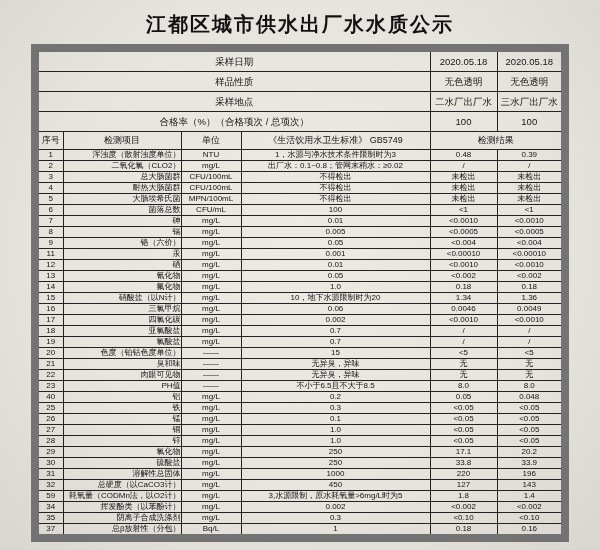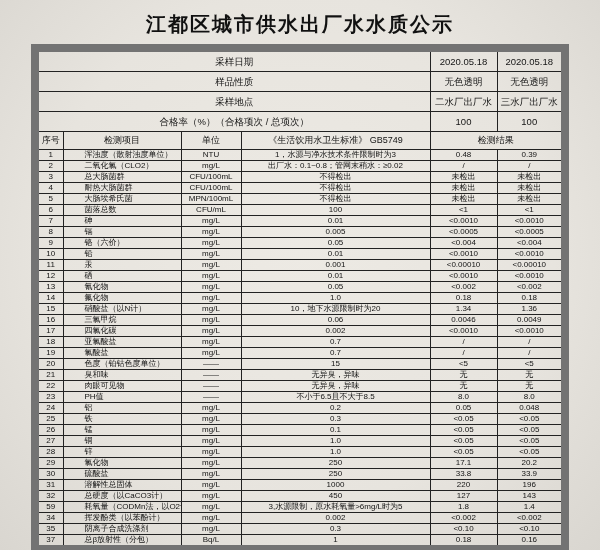--- a/index.html
+++ b/index.html
@@ -18,21 +18,21 @@
     border-collapse:collapse;margin:0 auto;width:530px;table-layout:fixed;
     border:8px solid #737373;background:transparent;
   }
   table.wq td, table.wq th{
     border:1px solid #222;text-align:center;vertical-align:middle;
     padding:0;overflow:hidden;white-space:nowrap;font-weight:normal;
   }
   tr.info td{height:19px;line-height:19px;font-size:9.5px;}
   tr.cols th{height:17px;line-height:17px;font-size:9px;}
   tbody#rows-body td{height:10px;line-height:10px;font-size:8px;}
-  tbody#rows-body td.item{text-align:left;padding-left:21px;}
+  tbody#rows-body td.item{text-align:right;padding-left:3px;}
 </style>
 </head>
 <body>
 
 <div class="page">
   <h1 class="title">江都区城市供水出厂水水质公示</h1>
 
   <table class="wq">
     <colgroup>
       <col style="width:28px">
@@ -138,28 +138,20 @@
         </tr>
         <tr>
           <td>9</td>
           <td class="item">铬（六价）</td>
           <td>mg/L</td>
           <td>0.05</td>
           <td>&lt;0.004</td>
           <td>&lt;0.004</td>
         </tr>
         <tr>
-          <td>10</td>
-          <td class="item">铅</td>
-          <td>mg/L</td>
-          <td>0.01</td>
-          <td>&lt;0.0010</td>
-          <td>&lt;0.0010</td>
-        </tr>
-        <tr>
           <td>11</td>
           <td class="item">汞</td>
           <td>mg/L</td>
           <td>0.001</td>
           <td>&lt;0.00010</td>
           <td>&lt;0.00010</td>
         </tr>
         <tr>
           <td>12</td>
           <td class="item">硒</td>
@@ -250,21 +242,21 @@
         </tr>
         <tr>
           <td>23</td>
           <td class="item">PH值</td>
           <td>——</td>
           <td>不小于6.5且不大于8.5</td>
           <td>8.0</td>
           <td>8.0</td>
         </tr>
         <tr>
-          <td>24</td>
+          <td>40</td>
           <td class="item">铝</td>
           <td>mg/L</td>
           <td>0.2</td>
           <td>0.05</td>
           <td>0.048</td>
         </tr>
         <tr>
           <td>25</td>
           <td class="item">铁</td>
           <td>mg/L</td>

